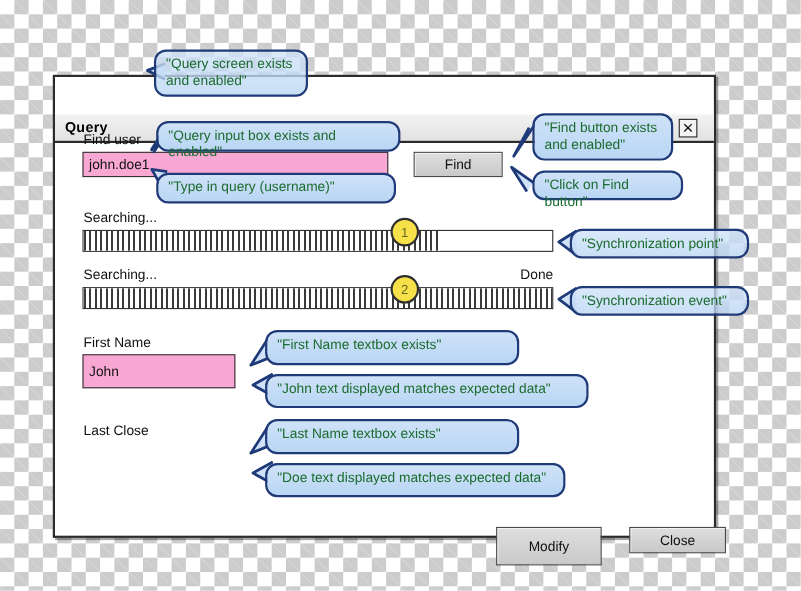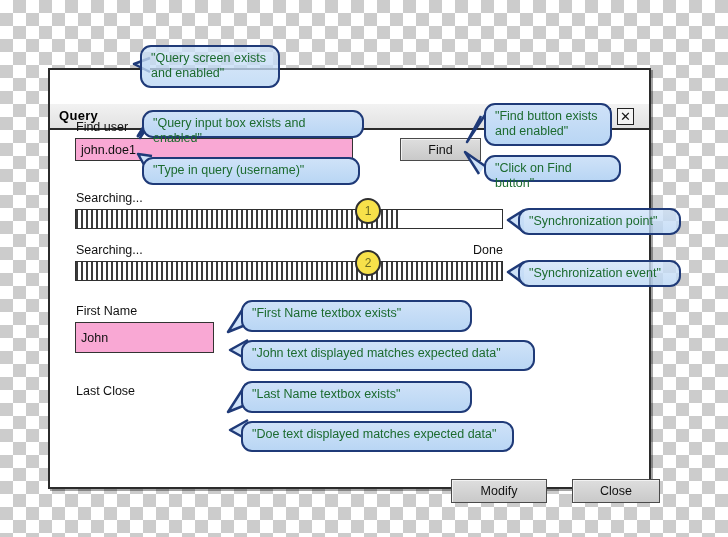--- a/index.html
+++ b/index.html
@@ -195,39 +195,39 @@
     </div>
     <div class="winbtn" id="btn-close">
       <span>✕</span>
     </div>
   </div>
 
   <div id="client">
 
     <div class="fieldlabel" style="left:26px; top:24px;text-align:center;">Find user</div>
     <div class="textbox" style="left:25px; top:42px; width:278px; height:23px;">john.doe1</div>
-    <div class="pushbtn" style="left:326px; top:42px; width:81px; height:23px;margin-left:24px;">Find</div>
+    <div class="pushbtn" style="left:326px; top:42px; width:81px; height:23px;">Find</div>
 
     <div class="fieldlabel" style="left:26px; top:95px;">Searching...</div>
     <div class="progress" style="left:25px; top:113px; width:428px; height:20px;">
       <div class="progress-fill" id="fill1" style="width: 76%;"></div>
     </div>
 
     <div class="fieldlabel" style="left:26px; top:147px;">Searching...</div>
     <div class="fieldlabel" style="left:423px; top:147px;">Done</div>
     <div class="progress" style="left:25px; top:165px; width:428px; height:20px;">
       <div class="progress-fill" id="fill2" style="width: 100%;"></div>
     </div>
 
     <div class="fieldlabel" style="left:26px; top:208px;">First Name</div>
     <div class="textbox" style="left:25px; top:226px; width:139px; height:31px;">John</div>
 
     <div class="fieldlabel" style="left:26px; top:288px;">Last Close</div>
 
-    <div class="pushbtn" style="left:401px; top:383px; width:96px; height:24px;">Modify</div>
+    <div class="pushbtn" style="left:401px; top:383px; width:96px; height:35px;">Modify</div>
     <div class="pushbtn" style="left:505px; top:383px; width:88px; height:24px;margin-left:17px;">Close</div>
 
   </div>
 </div>
 
 <div class="syncmark" style="left:355px; top:198px;">1</div>
 <div class="syncmark" style="left:355px; top:250px;">2</div>
 
 <svg class="tail" style="left:120px; top:50px;" width="40" height="45">
   <polyline points="30,8 14,14 30,22" fill="#cfe2f8" stroke="#1f3a78" stroke-width="2.5" stroke-linejoin="round"></polyline>

